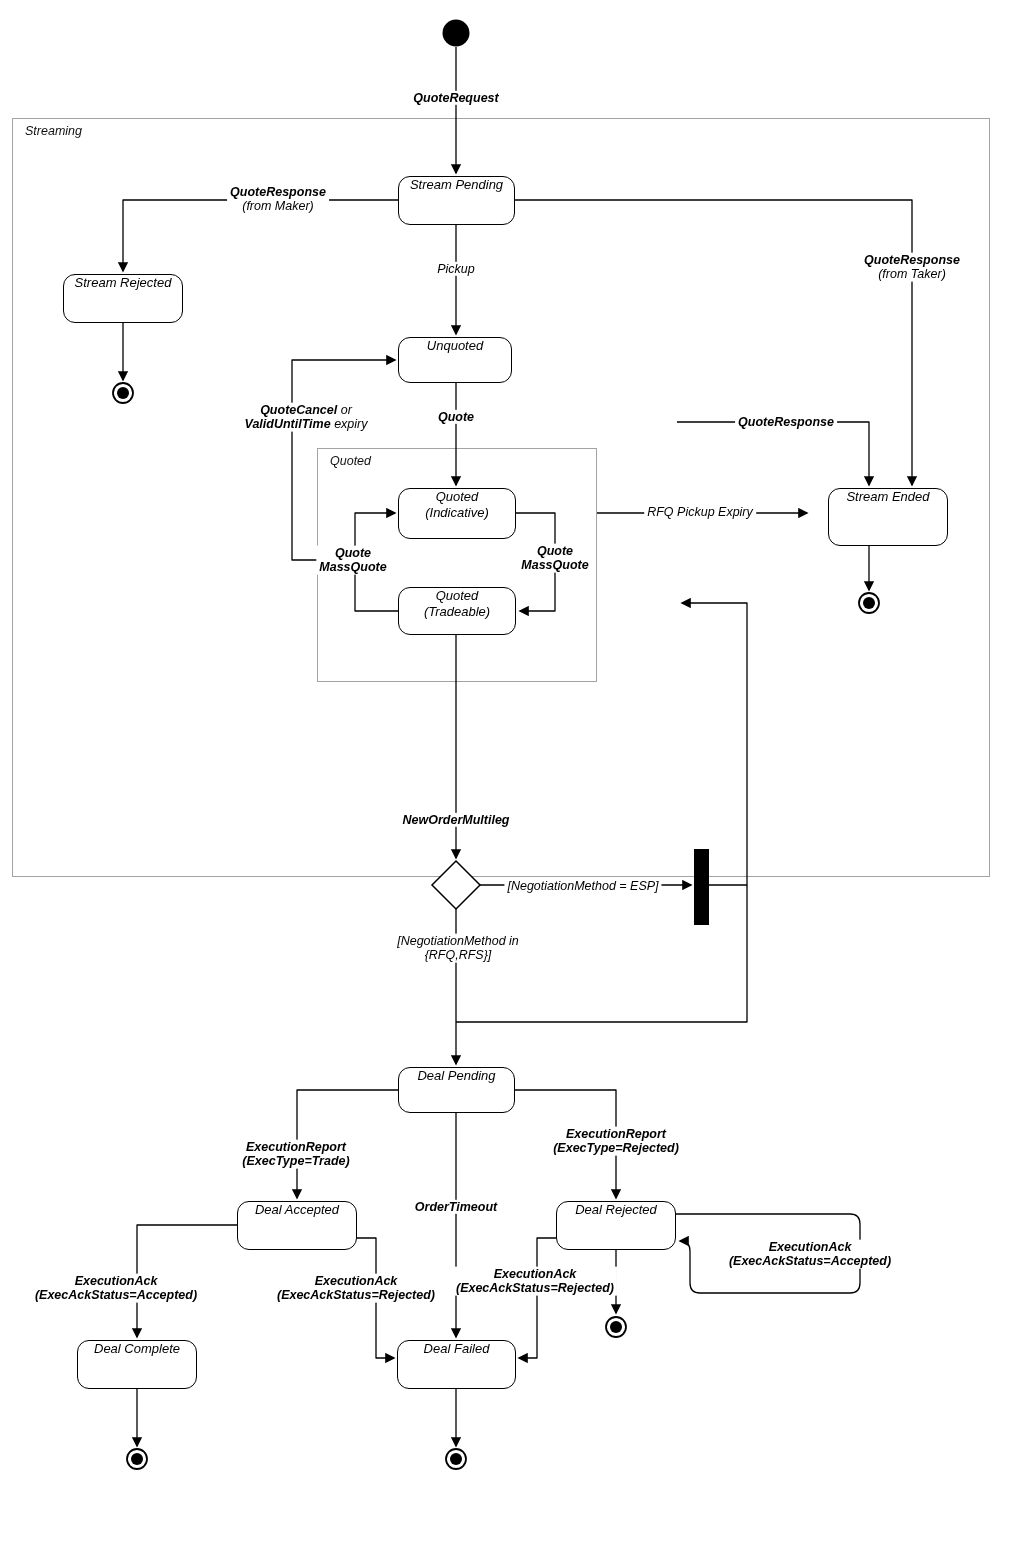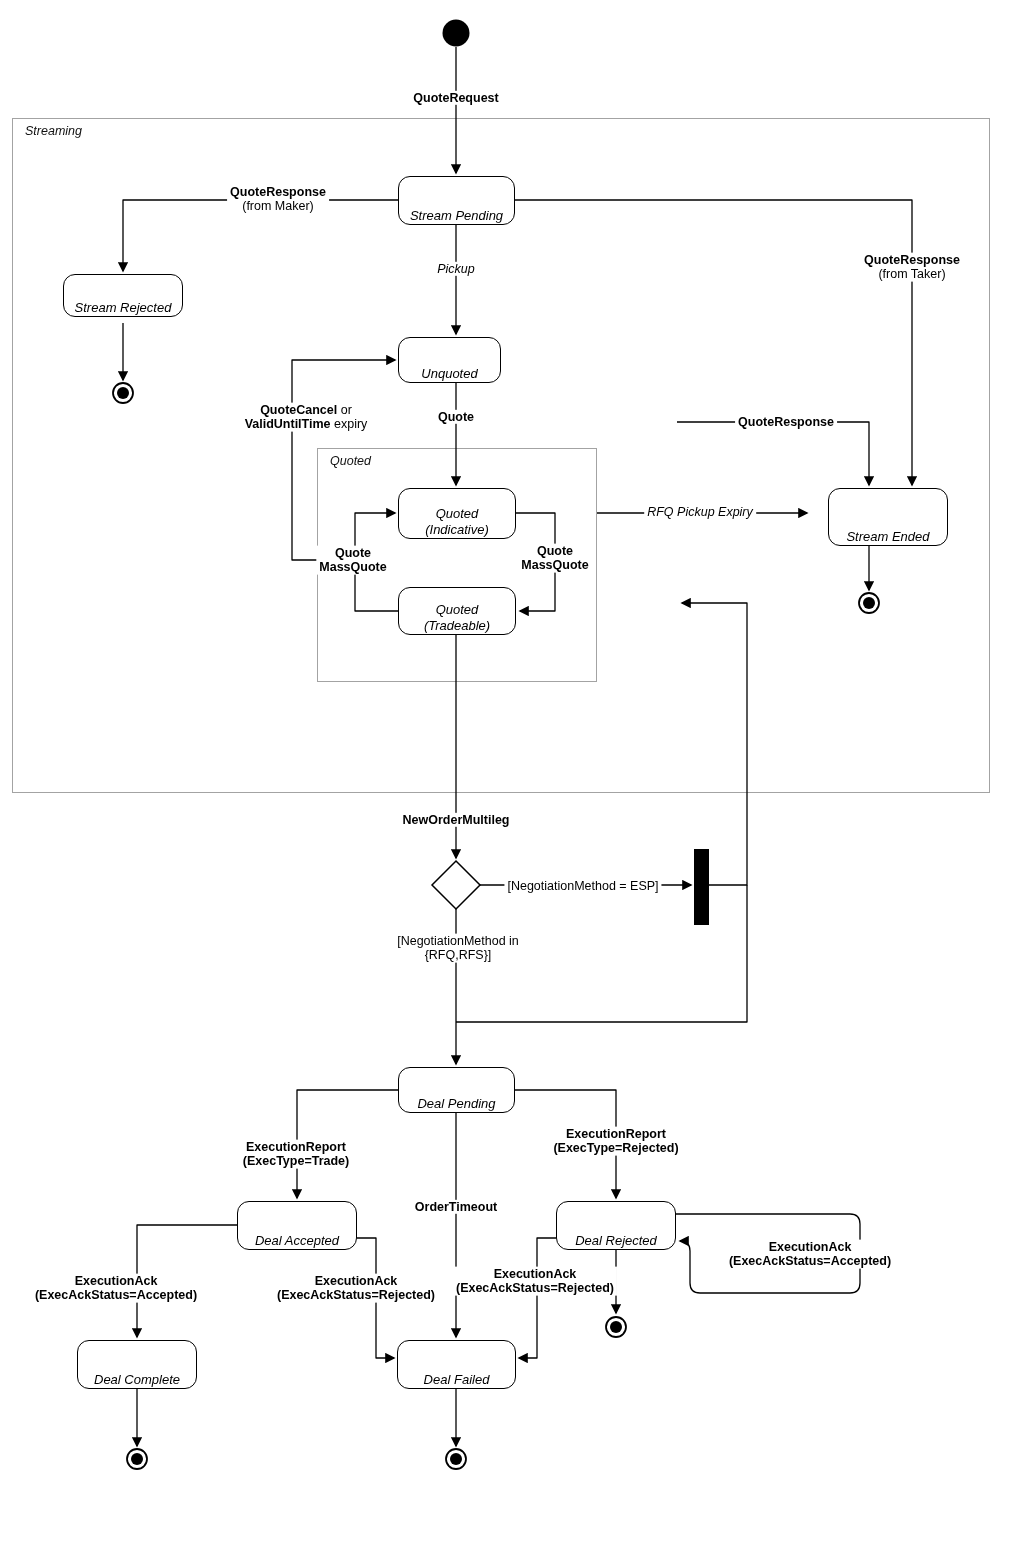--- a/index.html
+++ b/index.html
@@ -4,36 +4,36 @@
 <style>
   * { margin:0; padding:0; box-sizing:border-box; }
   html,body { background:#fff; font-family:"Liberation Sans", sans-serif; }
   .canvas { position:relative; width:1012px; height:1565px; background:#fff; overflow:hidden; }
 
   .frame { position:absolute; border:1.5px solid #a3a3a3; }
   .frame-label { position:absolute; top:5px; left:12px; font-style:italic; font-size:12.5px; color:#111; white-space:nowrap; }
 
   svg.edges { position:absolute; left:0; top:0; pointer-events:none; }
 
-  .state { position:absolute; display:flex; flex-direction:column; align-items:center; justify-content:flex-end;
+  .state { position:absolute; display:flex; flex-direction:column; align-items:center; justify-content:flex-start;
            background:#fff; border:1.7px solid #000; border-radius:12px; font-style:italic; font-size:13px;
            color:#000; text-align:center; line-height:1.25; }
 
   .lbl { position:absolute; transform:translate(-50%,-50%); background:#fff; padding:0 3px;
-         font-size:12.5px; color:#000; text-align:center; line-height:1.15; white-space:nowrap; z-index:5; }
+         font-size:12.5px; color:#000; text-align:center; line-height:1.15; white-space:nowrap; z-index:5;font-style:italic; }
   .lbl.b { font-weight:bold; }
   .lbl.i { font-style:italic; }
   .lbl .bld { font-weight:bold; }
 </style>
 </head>
 <body>
 
 <div class="canvas">
 
-  <div class="frame" style="left:12px; top:118px; width:978px; height:675px">
+  <div class="frame" style="left:12px; top:118px; width:978px; height:759px">
     <span class="frame-label">Streaming</span>
   </div>
   <div class="frame" style="left:317px; top:448px; width:280px; height:234px">
     <span class="frame-label">Quoted</span>
   </div>
 
   <svg class="edges" width="1012" height="1565" viewBox="0 0 1012 1565">
     <defs>
       <marker id="arrow" viewBox="0 0 10 10" refX="8.5" refY="5" markerWidth="8" markerHeight="8" orient="auto">
         <path d="M0,0 L10,5 L0,10 z" fill="#000"></path>
@@ -92,24 +92,24 @@
       <circle cx="456" cy="1459" r="6" fill="#000"></circle>
     </g>
 
     <polygon points="456,861 480,885 456,909 432,885" fill="#fff" stroke="#000" stroke-width="1.5"></polygon>
     <rect x="694" y="849" width="15" height="76" fill="#000"></rect>
   </svg>
 
   <div class="state" style="left:398px; top:176px; width:117px; height:49px">
     <span>Stream Pending</span>
   </div>
-  <div class="state" style="left:63px; top:274px; width:120px; height:43px">
+  <div class="state" style="left:63px; top:274px; width:120px; height:49px">
     <span>Stream Rejected</span>
   </div>
-  <div class="state" style="left:398px; top:337px; width:103px; height:46px">
+  <div class="state" style="left:398px; top:337px; width:114px; height:46px">
     <span>Unquoted</span>
   </div>
   <div class="state" style="left:398px; top:488px; width:118px; height:51px">
     <span>Quoted</span>
     <span>(Indicative)</span>
   </div>
   <div class="state" style="left:398px; top:587px; width:118px; height:48px">
     <span>Quoted</span>
     <span>(Tradeable)</span>
   </div>

